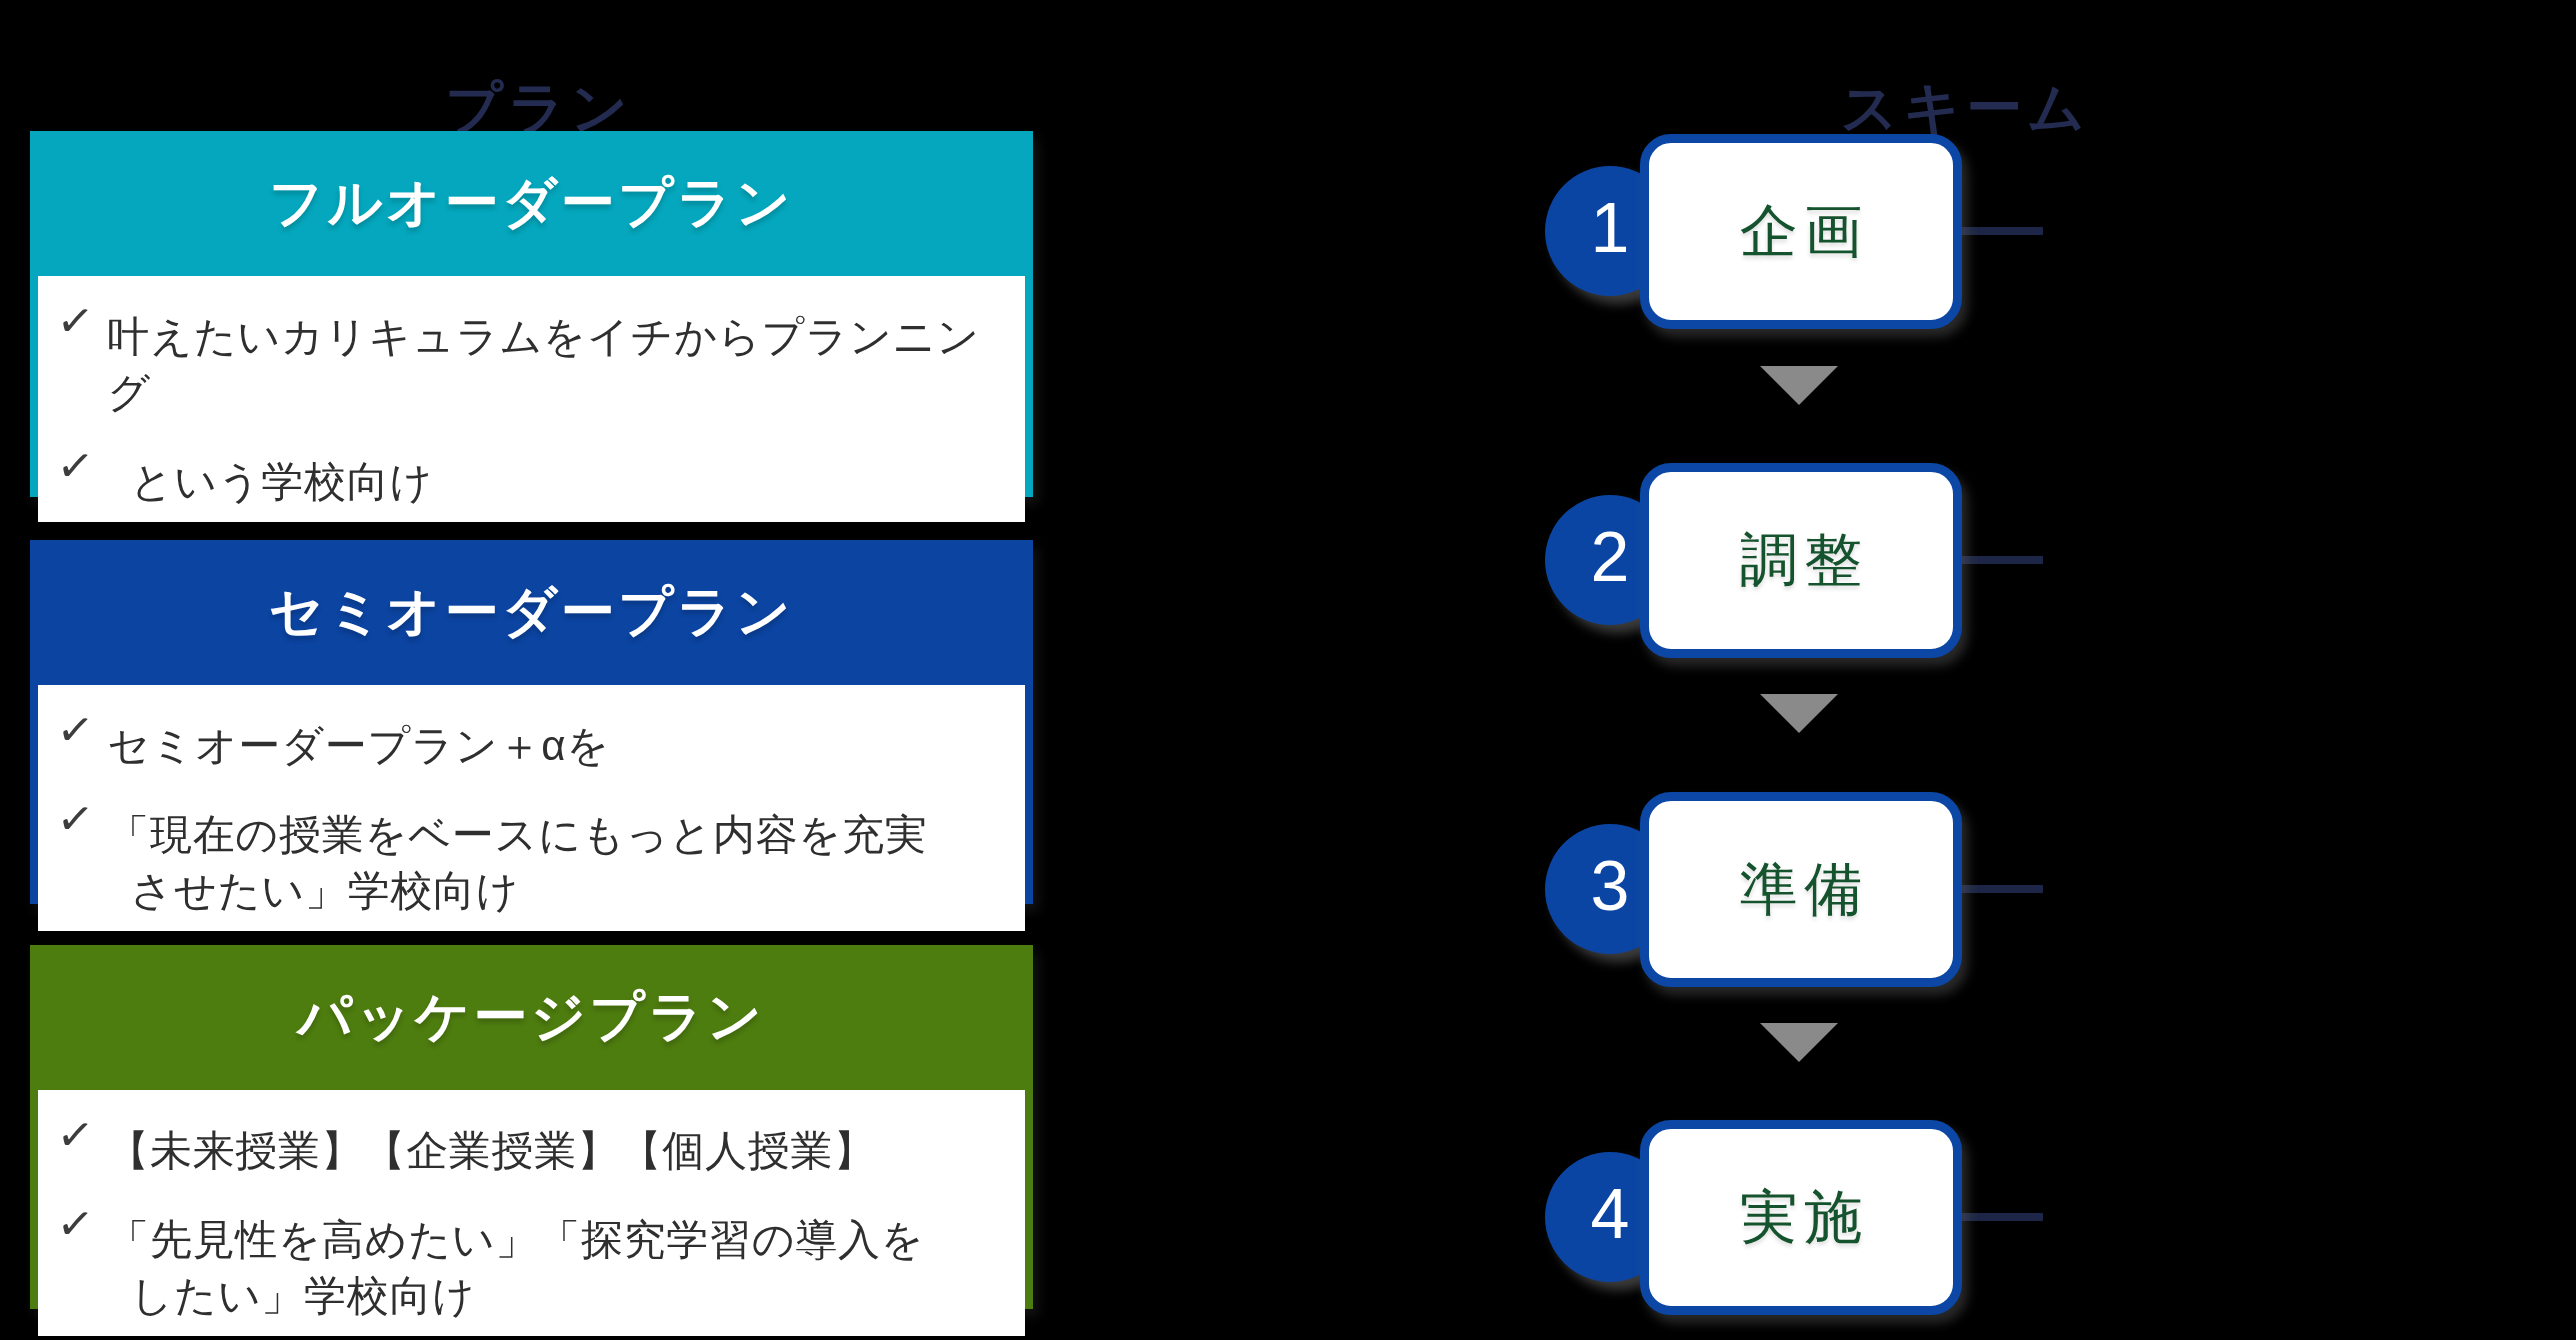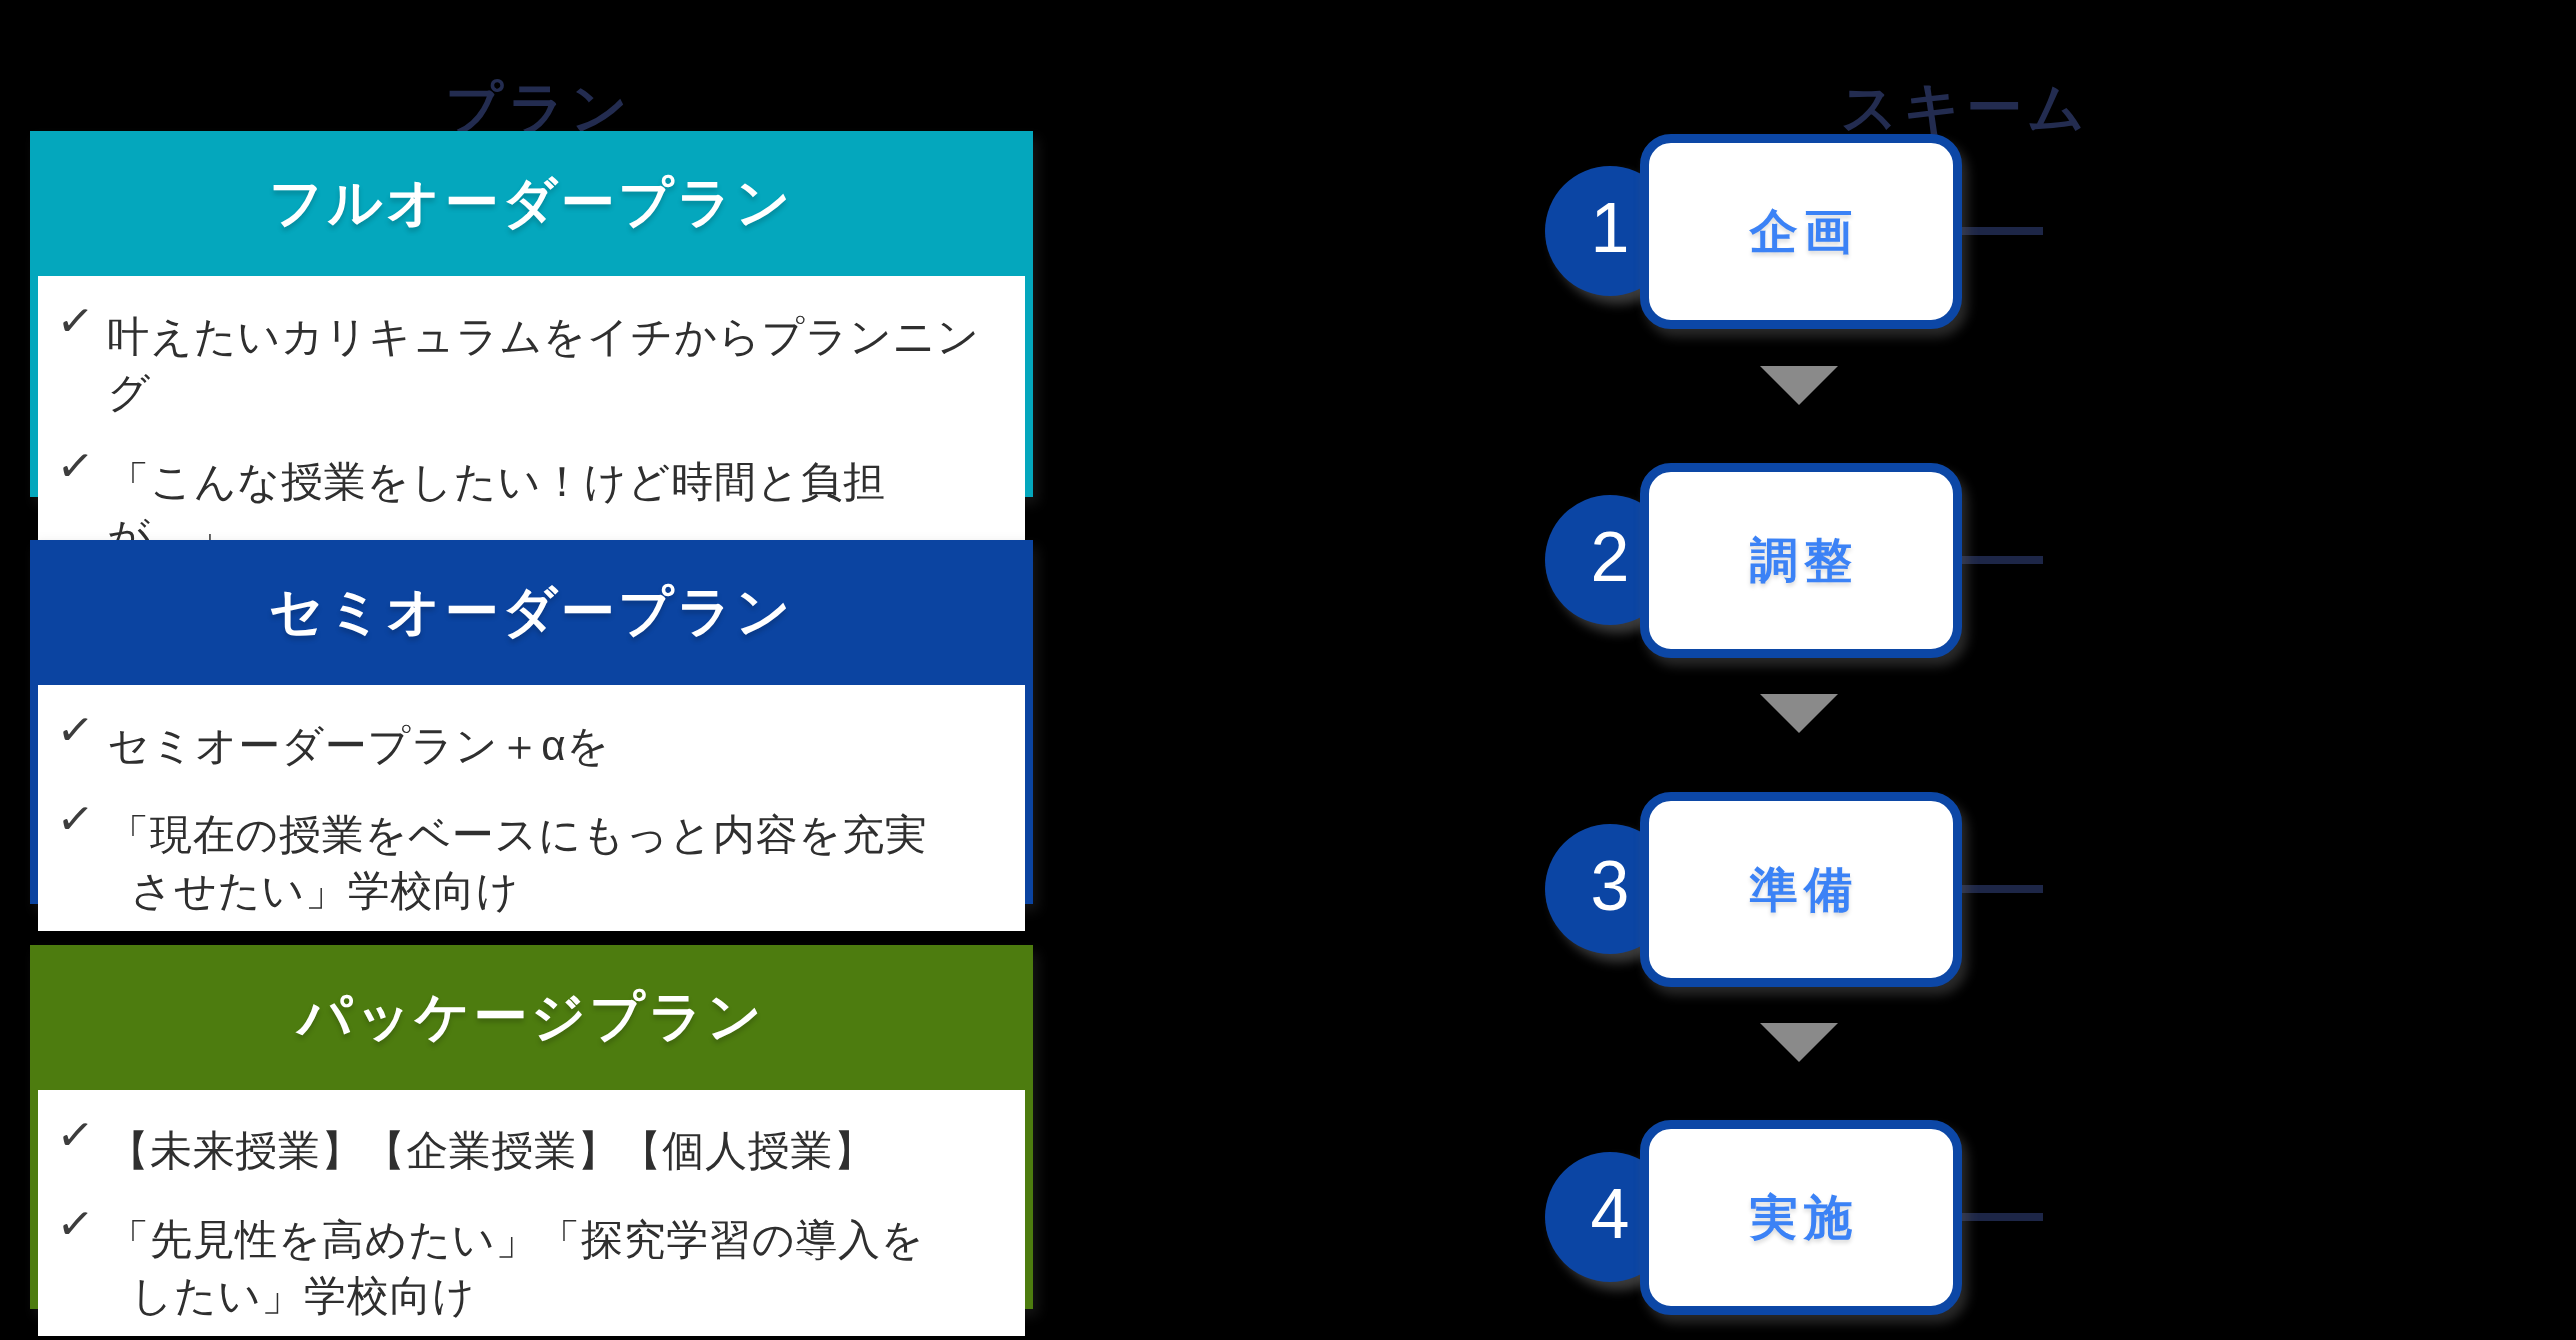--- a/index.html
+++ b/index.html
@@ -147,23 +147,23 @@
     background: #ffffff;
     border: 9.4px solid #0c47a6;
     border-radius: 31px;
     display: flex;
     align-items: center;
     justify-content: center;
     box-shadow: 5.4px 8px 10.7px rgba(90,90,90,0.45);
     z-index: 2;
   }
   .step__label {
-    font-size: 48px;
-    font-weight: 700;
-    color: #3b82f6;
+    font-size: 58px;
+    font-weight: 400;
+    color: #14532d;
     letter-spacing: 6.7px;
     text-indent: 6.7px;
     text-shadow: 0 3.4px 4px rgba(0,0,0,0.15);
   }
 
   .down-arrow {
     position: absolute;
     left: 1760px;
     width: 0;
     height: 0;
@@ -189,21 +189,20 @@
     <div class="plan-card__body">
       <div class="bullet">
         <span class="bullet__check">✓</span>
         <span class="bullet__text">
           <span class="bullet__line">叶えたいカリキュラムをイチからプランニング</span>
         </span>
       </div>
       <div class="bullet">
         <span class="bullet__check">✓</span>
         <span class="bullet__text">
-          <span class="bullet__line">「こんな授業をしたい！けど時間と負担が…」</span>
           <span class="bullet__line bullet__line--cont">という学校向け</span>
         </span>
       </div>
     </div>
   </section>
 
   <section class="plan-card plan-card--deep plan-card--2">
     <header class="plan-card__header">
       <h2 class="plan-card__title">セミオーダープラン</h2>
     </header>

